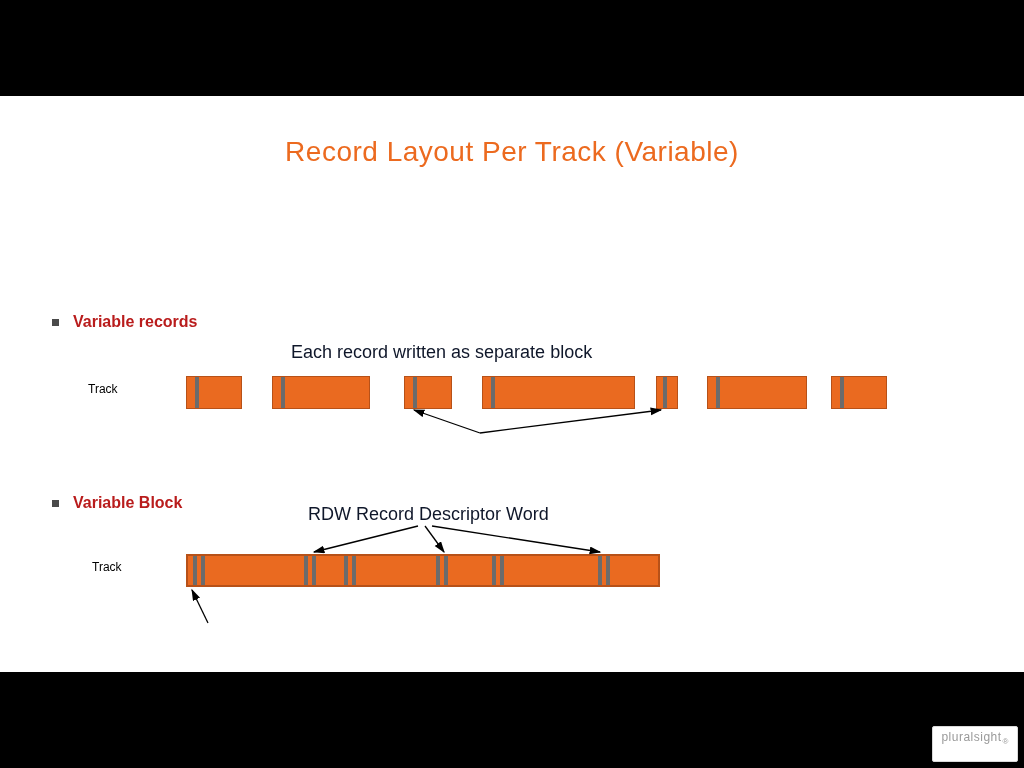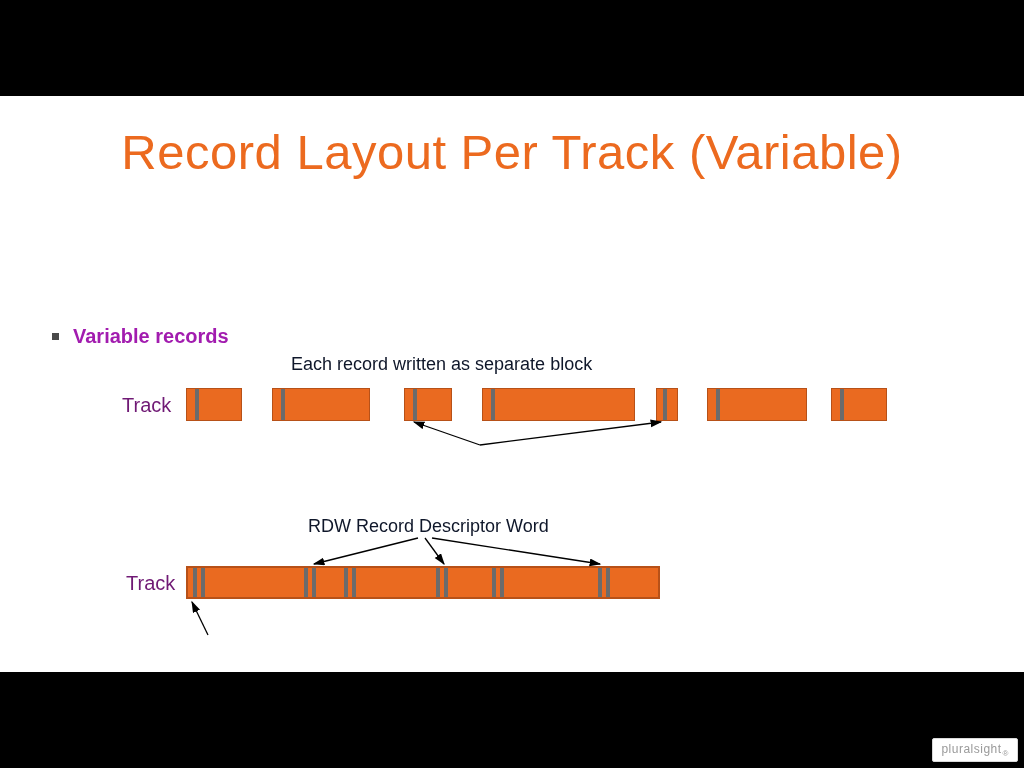--- a/index.html
+++ b/index.html
@@ -14,59 +14,58 @@
   .slide {
     position: absolute;
     top: 96px;
     left: 0;
     width: 1024px;
     height: 576px;
     background: #fff;
   }
   .title {
     color: #ec6a1f;
-    font-size: 49px;
+    font-size: 28px;
     font-weight: 400;
     text-align: center;
-    padding-top: 28px;
+    padding-top: 40px;
     letter-spacing: 0.5px;
   }
   .content {
     position: relative;
     width: 100%;
     height: 100%;
   }
   .bullet {
     position: absolute;
     display: flex;
     align-items: center;
     gap: 14px;
   }
   .bullet .sq {
     width: 7px;
     height: 7px;
     background: #4a4a4a;
     flex: 0 0 auto;
   }
   .bullet .lbl {
-    font-size: 20px;
+    font-size: 16px;
     font-weight: 700;
-    color: #a21caf;
+    color: #b91c1c;
     text-align: center;
   }
   .note {
     position: absolute;
     font-size: 18px;
     color: #0f172a;
   }
   .track-label {
     position: absolute;
-    font-size: 20px;
-    color: #701a75;
-    margin-left: 34px;
+    font-size: 12px;
+    color: #000000;
   }
   
   .rec {
     position: absolute;
     height: 33px;
     background: #ea6a20;
     border: 1px solid #b75118;
   }
   .tick {
     position: absolute;
@@ -83,21 +82,21 @@
     height: 576px;
     pointer-events: none;
   }
   .watermark {
     position: absolute;
     right: 6px;
     bottom: 6px;
     background: #fff;
     border: 1px solid #d9d9d9;
     border-radius: 2px;
-    padding: 3px 8px 3px 8px;
+    padding: 3px 8px 15px 8px;
     font-size: 12px;
     color: #9a9a9a;
     letter-spacing: 0.5px;
   }
   .watermark sub {
     font-size: 8px;
     vertical-align: sub;
     margin-left: 1px;
   }
 </style>
@@ -134,20 +133,24 @@
       <div class="tick" style="left:6px;"></div>
     </div>
     <div class="rec" style="left:707px; top:208px; width:100px;">
       <div class="tick" style="left:8px;"></div>
     </div>
     <div class="rec" style="left:831px; top:208px; width:56px;">
       <div class="tick" style="left:8px;"></div>
     </div>
 
 
+    <div class="bullet" style="left:52px; top:326px;">
+      <div class="sq"></div>
+      <div class="lbl">Variable Block</div>
+    </div>
 
     <div class="note" style="left:308px; top:336px;">RDW Record Descriptor Word</div>
 
     <div class="track-label" style="left:92px; top:392px;">Track</div>
 
     <div class="rec" style="left:186px; top:386px; width:474px; border-width:2px;">
 
       <div class="tick" style="left:5px;"></div>
       <div class="tick" style="left:13px;"></div>
       <div class="tick" style="left:116px;"></div>

